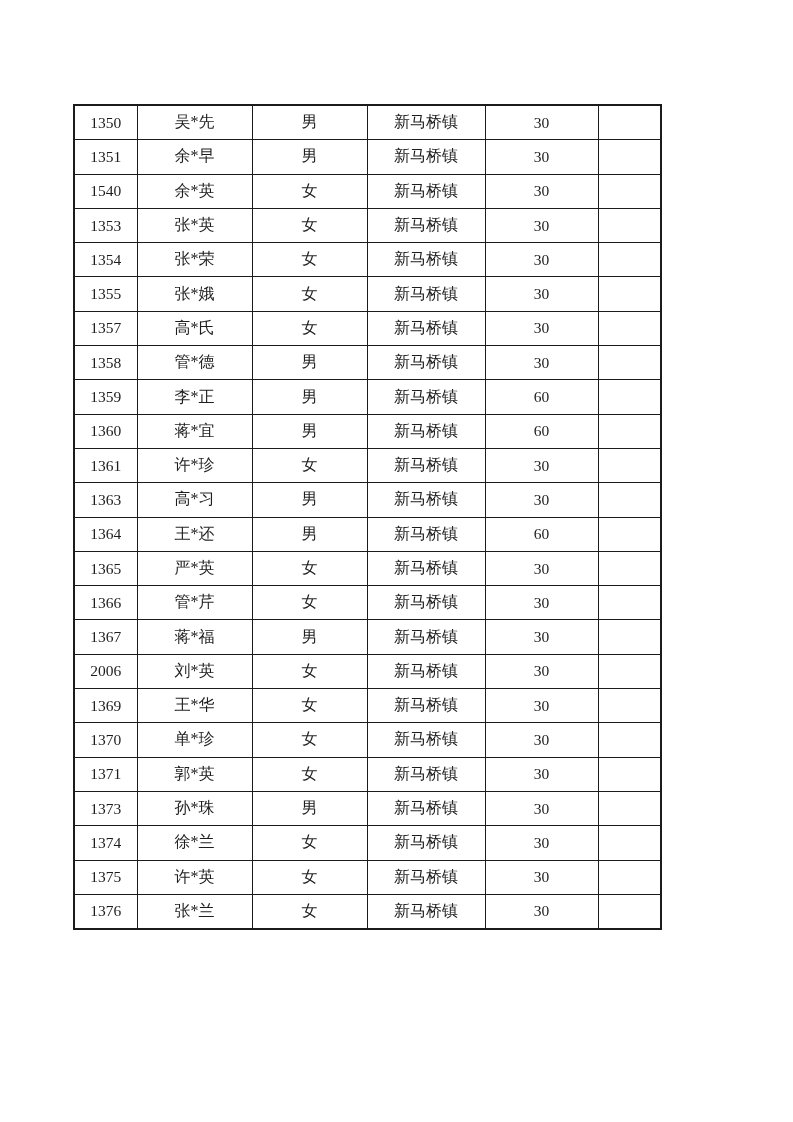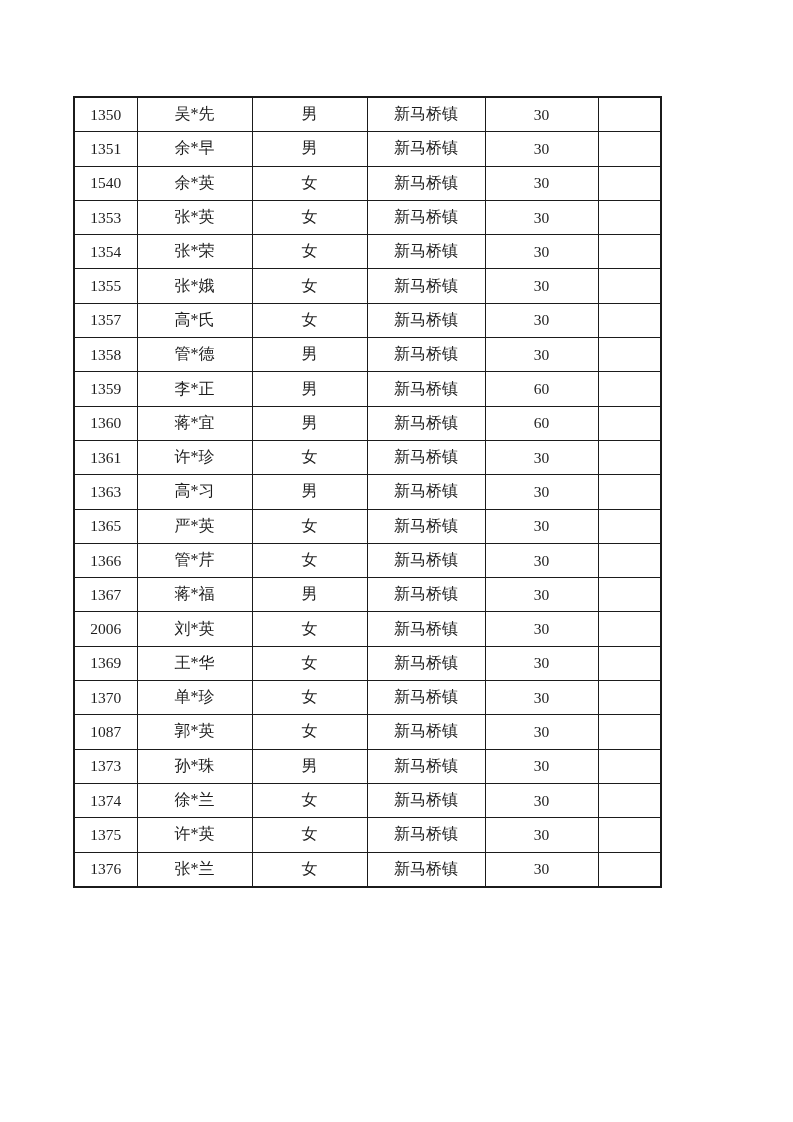--- a/index.html
+++ b/index.html
@@ -16,21 +16,21 @@
   }
   .page {
     position: absolute;
     left: 0; top: 0;
     width: 793px; height: 1122px;
     background: var(--page-bg, #ffffff);
   }
   table.roster {
     position: absolute;
     left: 73px;
-    top: 96px;
+    top: 104px;
     width: 587px;
     border-collapse: collapse;
     table-layout: fixed;
     border: 2px solid var(--border-color, #1b1b1b);
   }
   table.roster td {
     border: 1.5px solid var(--border-color, #1b1b1b);
     height: 33.3px;
     padding: 0;
     text-align: center;
@@ -149,20 +149,28 @@
         </tr>
         <tr>
           <td class="col-no">1363</td>
           <td class="col-name">高*习</td>
           <td class="col-gender">男</td>
           <td class="col-town">新马桥镇</td>
           <td class="col-amount">30</td>
           <td class="col-note"></td>
         </tr>
         <tr>
+          <td class="col-no">1364</td>
+          <td class="col-name">王*还</td>
+          <td class="col-gender">男</td>
+          <td class="col-town">新马桥镇</td>
+          <td class="col-amount">60</td>
+          <td class="col-note"></td>
+        </tr>
+        <tr>
           <td class="col-no">1365</td>
           <td class="col-name">严*英</td>
           <td class="col-gender">女</td>
           <td class="col-town">新马桥镇</td>
           <td class="col-amount">30</td>
           <td class="col-note"></td>
         </tr>
         <tr>
           <td class="col-no">1366</td>
           <td class="col-name">管*芹</td>
@@ -197,21 +205,21 @@
         </tr>
         <tr>
           <td class="col-no">1370</td>
           <td class="col-name">单*珍</td>
           <td class="col-gender">女</td>
           <td class="col-town">新马桥镇</td>
           <td class="col-amount">30</td>
           <td class="col-note"></td>
         </tr>
         <tr>
-          <td class="col-no">1087</td>
+          <td class="col-no">1371</td>
           <td class="col-name">郭*英</td>
           <td class="col-gender">女</td>
           <td class="col-town">新马桥镇</td>
           <td class="col-amount">30</td>
           <td class="col-note"></td>
         </tr>
         <tr>
           <td class="col-no">1373</td>
           <td class="col-name">孙*珠</td>
           <td class="col-gender">男</td>

